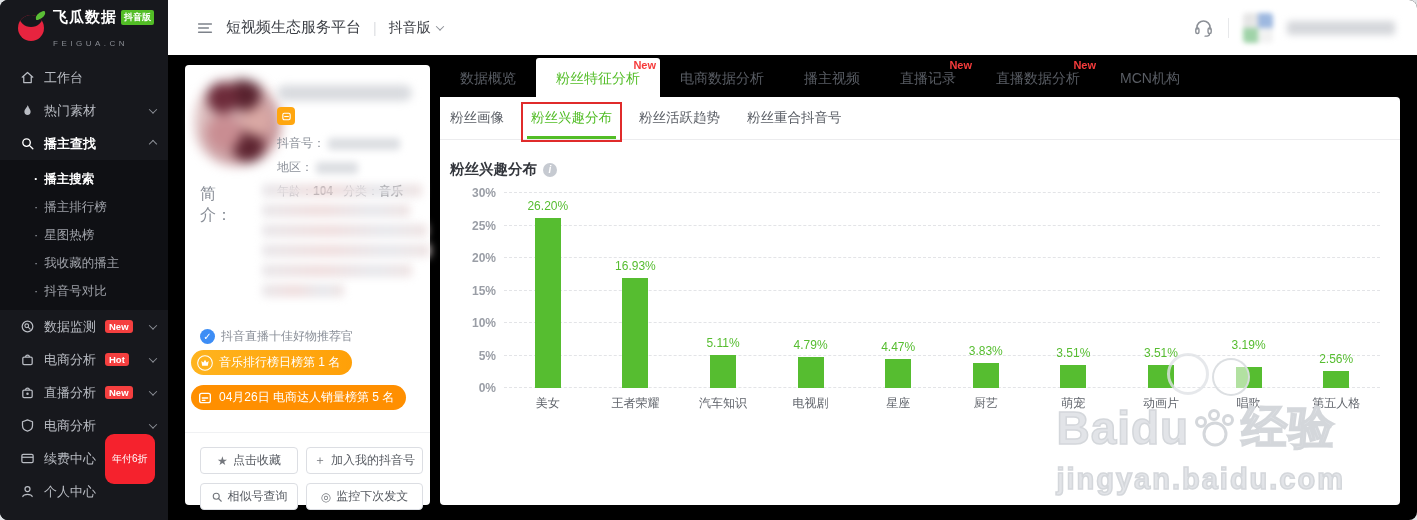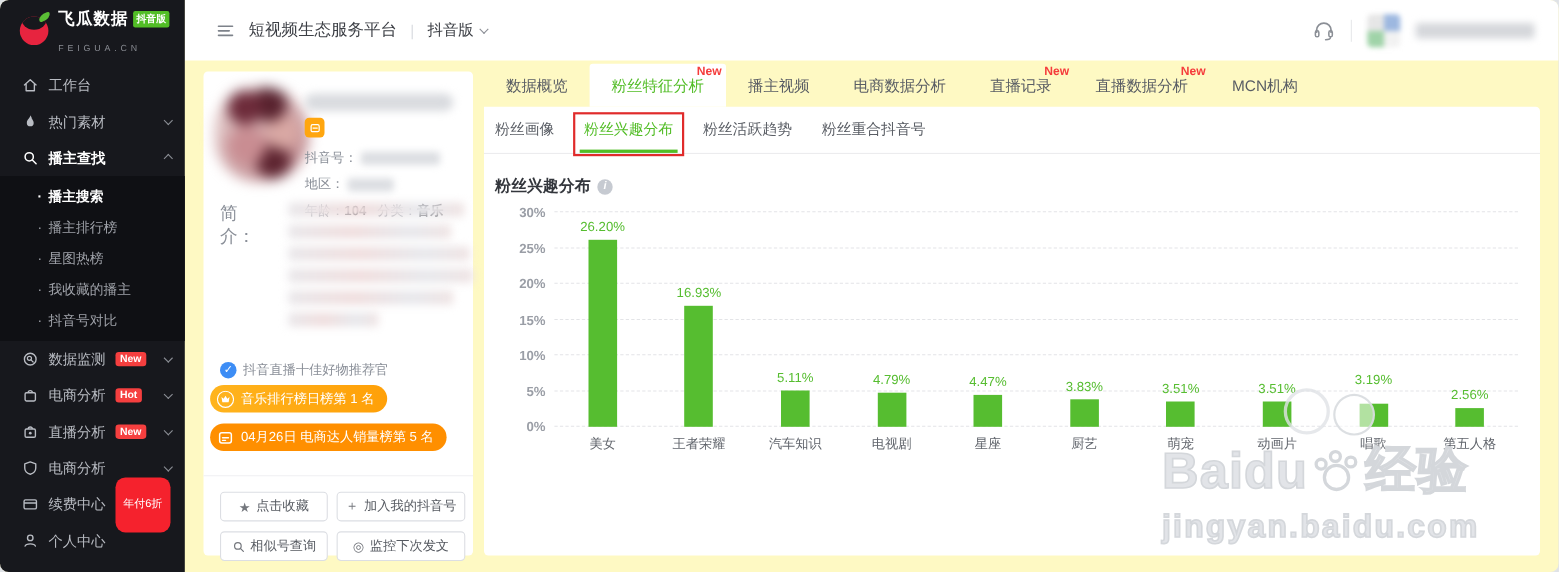--- a/index.html
+++ b/index.html
@@ -1,18 +1,18 @@
 <!DOCTYPE html>
 <html><head>
 <meta charset="utf-8">
 <style>
   * { margin:0; padding:0; box-sizing:border-box; }
   html,body { background:#dfe2e6; }
   body { font-family:"Liberation Sans","DejaVu Sans",sans-serif; }
-  .page { position:relative; width:1417px; height:520px; background:#fef9c3; overflow:hidden;
+  .page { position:relative; width:1417px; height:520px; background:#000000; overflow:hidden;
           border-radius:8px; box-shadow:0 0 0 1px #e3e5e8; }
 
   
   .sidebar { position:absolute; left:0; top:0; width:168px; height:520px; background:#17181d; color:#b9bcc3; z-index:5; }
   .logo-row { height:55px; display:flex; align-items:center; gap:9px; padding-left:18px; }
   .melon { position:relative; width:26px; height:26px; }
   .melon-body { position:absolute; inset:0; border-radius:50%; background:#e7243f; overflow:hidden; }
   .melon-body::before { content:''; position:absolute; width:24px; height:22px; border-radius:50%; background:#17181d; top:-10px; left:1px; }
   .melon-leaf { position:absolute; width:11px; height:7px; background:#5abe35; border-radius:80% 20% 80% 20%; top:-3px; right:-2px; transform:rotate(-18deg); }
   .logo-title { color:#fff; font-size:15px; font-weight:bold; letter-spacing:1px; display:flex; align-items:center; gap:4px; }
@@ -362,24 +362,24 @@
 
   <nav class="tabsrow" id="tabsrow">
       <div class="tab">
         <span>数据概览</span>
       </div>
       <div class="tab active">
         <span>粉丝特征分析</span>
         <span class="tab-new">New</span>
       </div>
       <div class="tab">
+        <span>电商数据分析</span>
+      </div>
+      <div class="tab">
         <span>播主视频</span>
-      </div>
-      <div class="tab">
-        <span>电商数据分析</span>
       </div>
       <div class="tab">
         <span>直播记录</span>
         <span class="tab-new">New</span>
       </div>
       <div class="tab">
         <span>直播数据分析</span>
         <span class="tab-new">New</span>
       </div>
       <div class="tab">

